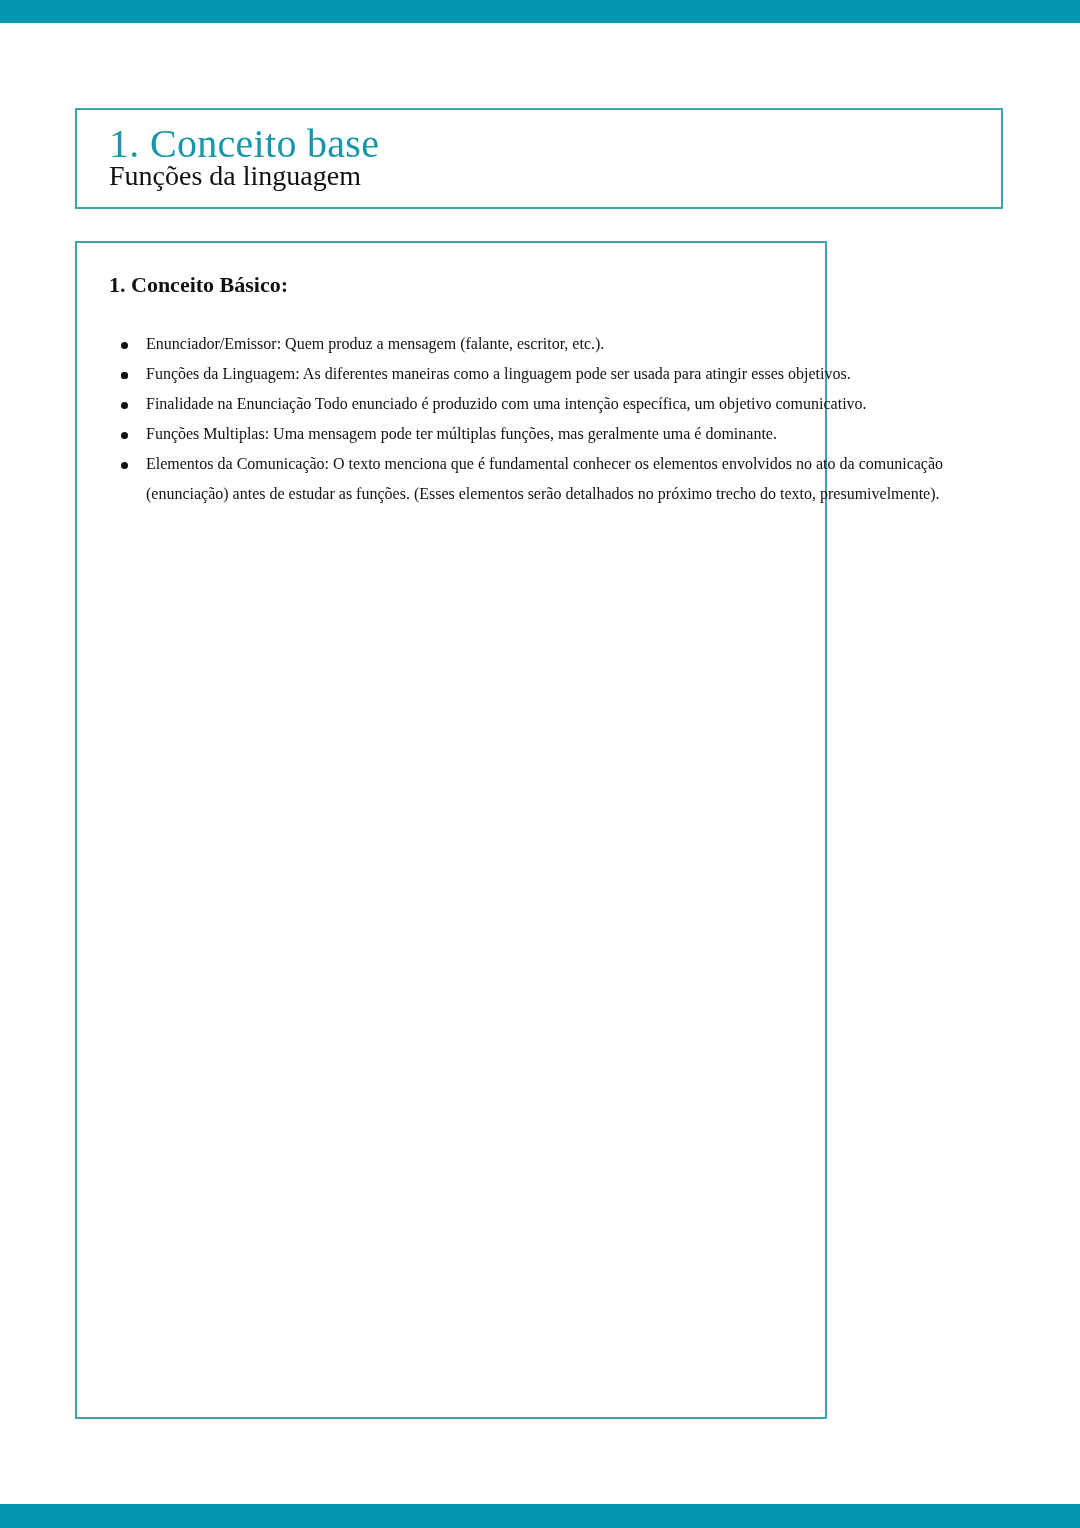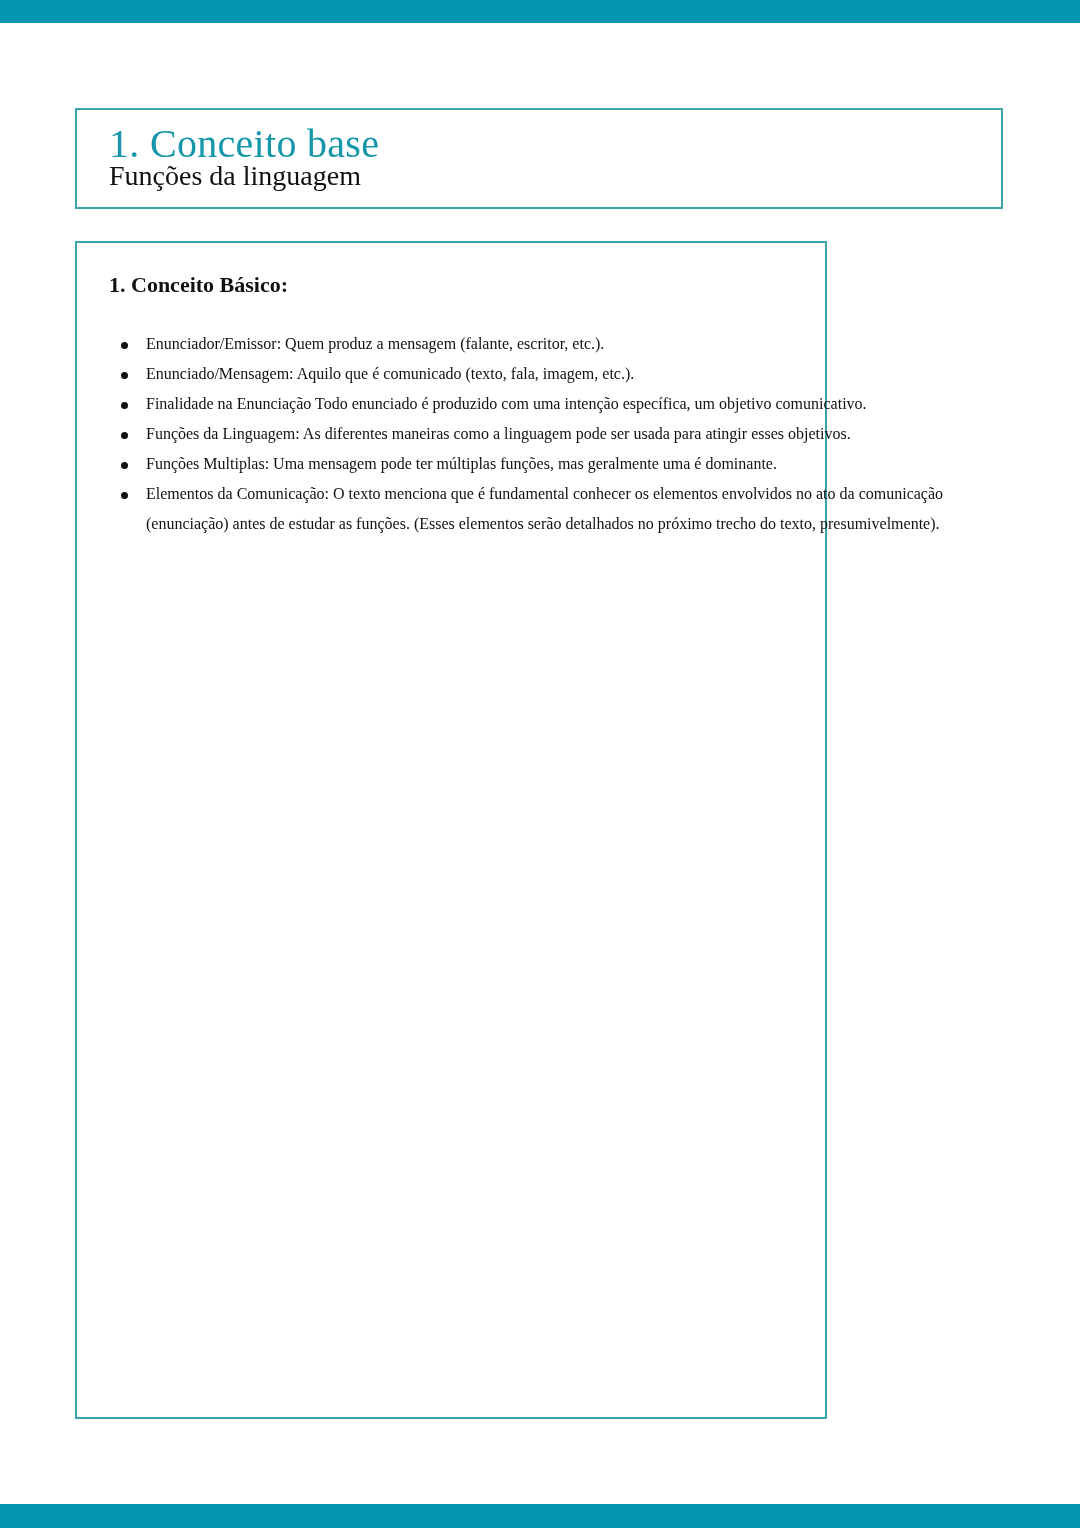--- a/index.html
+++ b/index.html
@@ -50,23 +50,23 @@
 
 <div class="title-box">
   <div class="title-main">1. Conceito base</div>
   <div class="title-sub">Funções da linguagem</div>
 </div>
 
 <div class="content-box">
   <div class="section-heading">1. Conceito Básico:</div>
   <ul class="bullets">
     <li><span class="bullet-dot"></span><span>Enunciador/Emissor: Quem produz a mensagem (falante, escritor, etc.).</span></li>
-    <li><span class="bullet-dot"></span><span>Enunciado/Mensagem: Aquilo que é comunicado (texto, fala, imagem, etc.).</span></li>
+    <li><span class="bullet-dot"></span></li>
+    <li><span class="bullet-dot"></span><span>Funções da Linguagem: As diferentes maneiras como a linguagem pode ser usada para atingir esses objetivos.</span></li>
     <li><span class="bullet-dot"></span><span>Finalidade na Enunciação Todo enunciado é produzido com uma intenção específica, um objetivo comunicativo.</span></li>
-    <li><span class="bullet-dot"></span><span>Funções da Linguagem: As diferentes maneiras como a linguagem pode ser usada para atingir esses objetivos.</span></li>
     <li><span class="bullet-dot"></span><span>Funções Multiplas: Uma mensagem pode ter múltiplas funções, mas geralmente uma é dominante.</span></li>
     <li><span class="bullet-dot"></span><span>Elementos da Comunicação: O texto menciona que é fundamental conhecer os elementos envolvidos no ato da comunicação (enunciação) antes de estudar as funções. (Esses elementos serão detalhados no próximo trecho do texto, presumivelmente).</span>
       <ul class="sublist">
       </ul>
     </li>
   </ul>
 </div>
 
 <div class="bottom-bar"></div>
 

